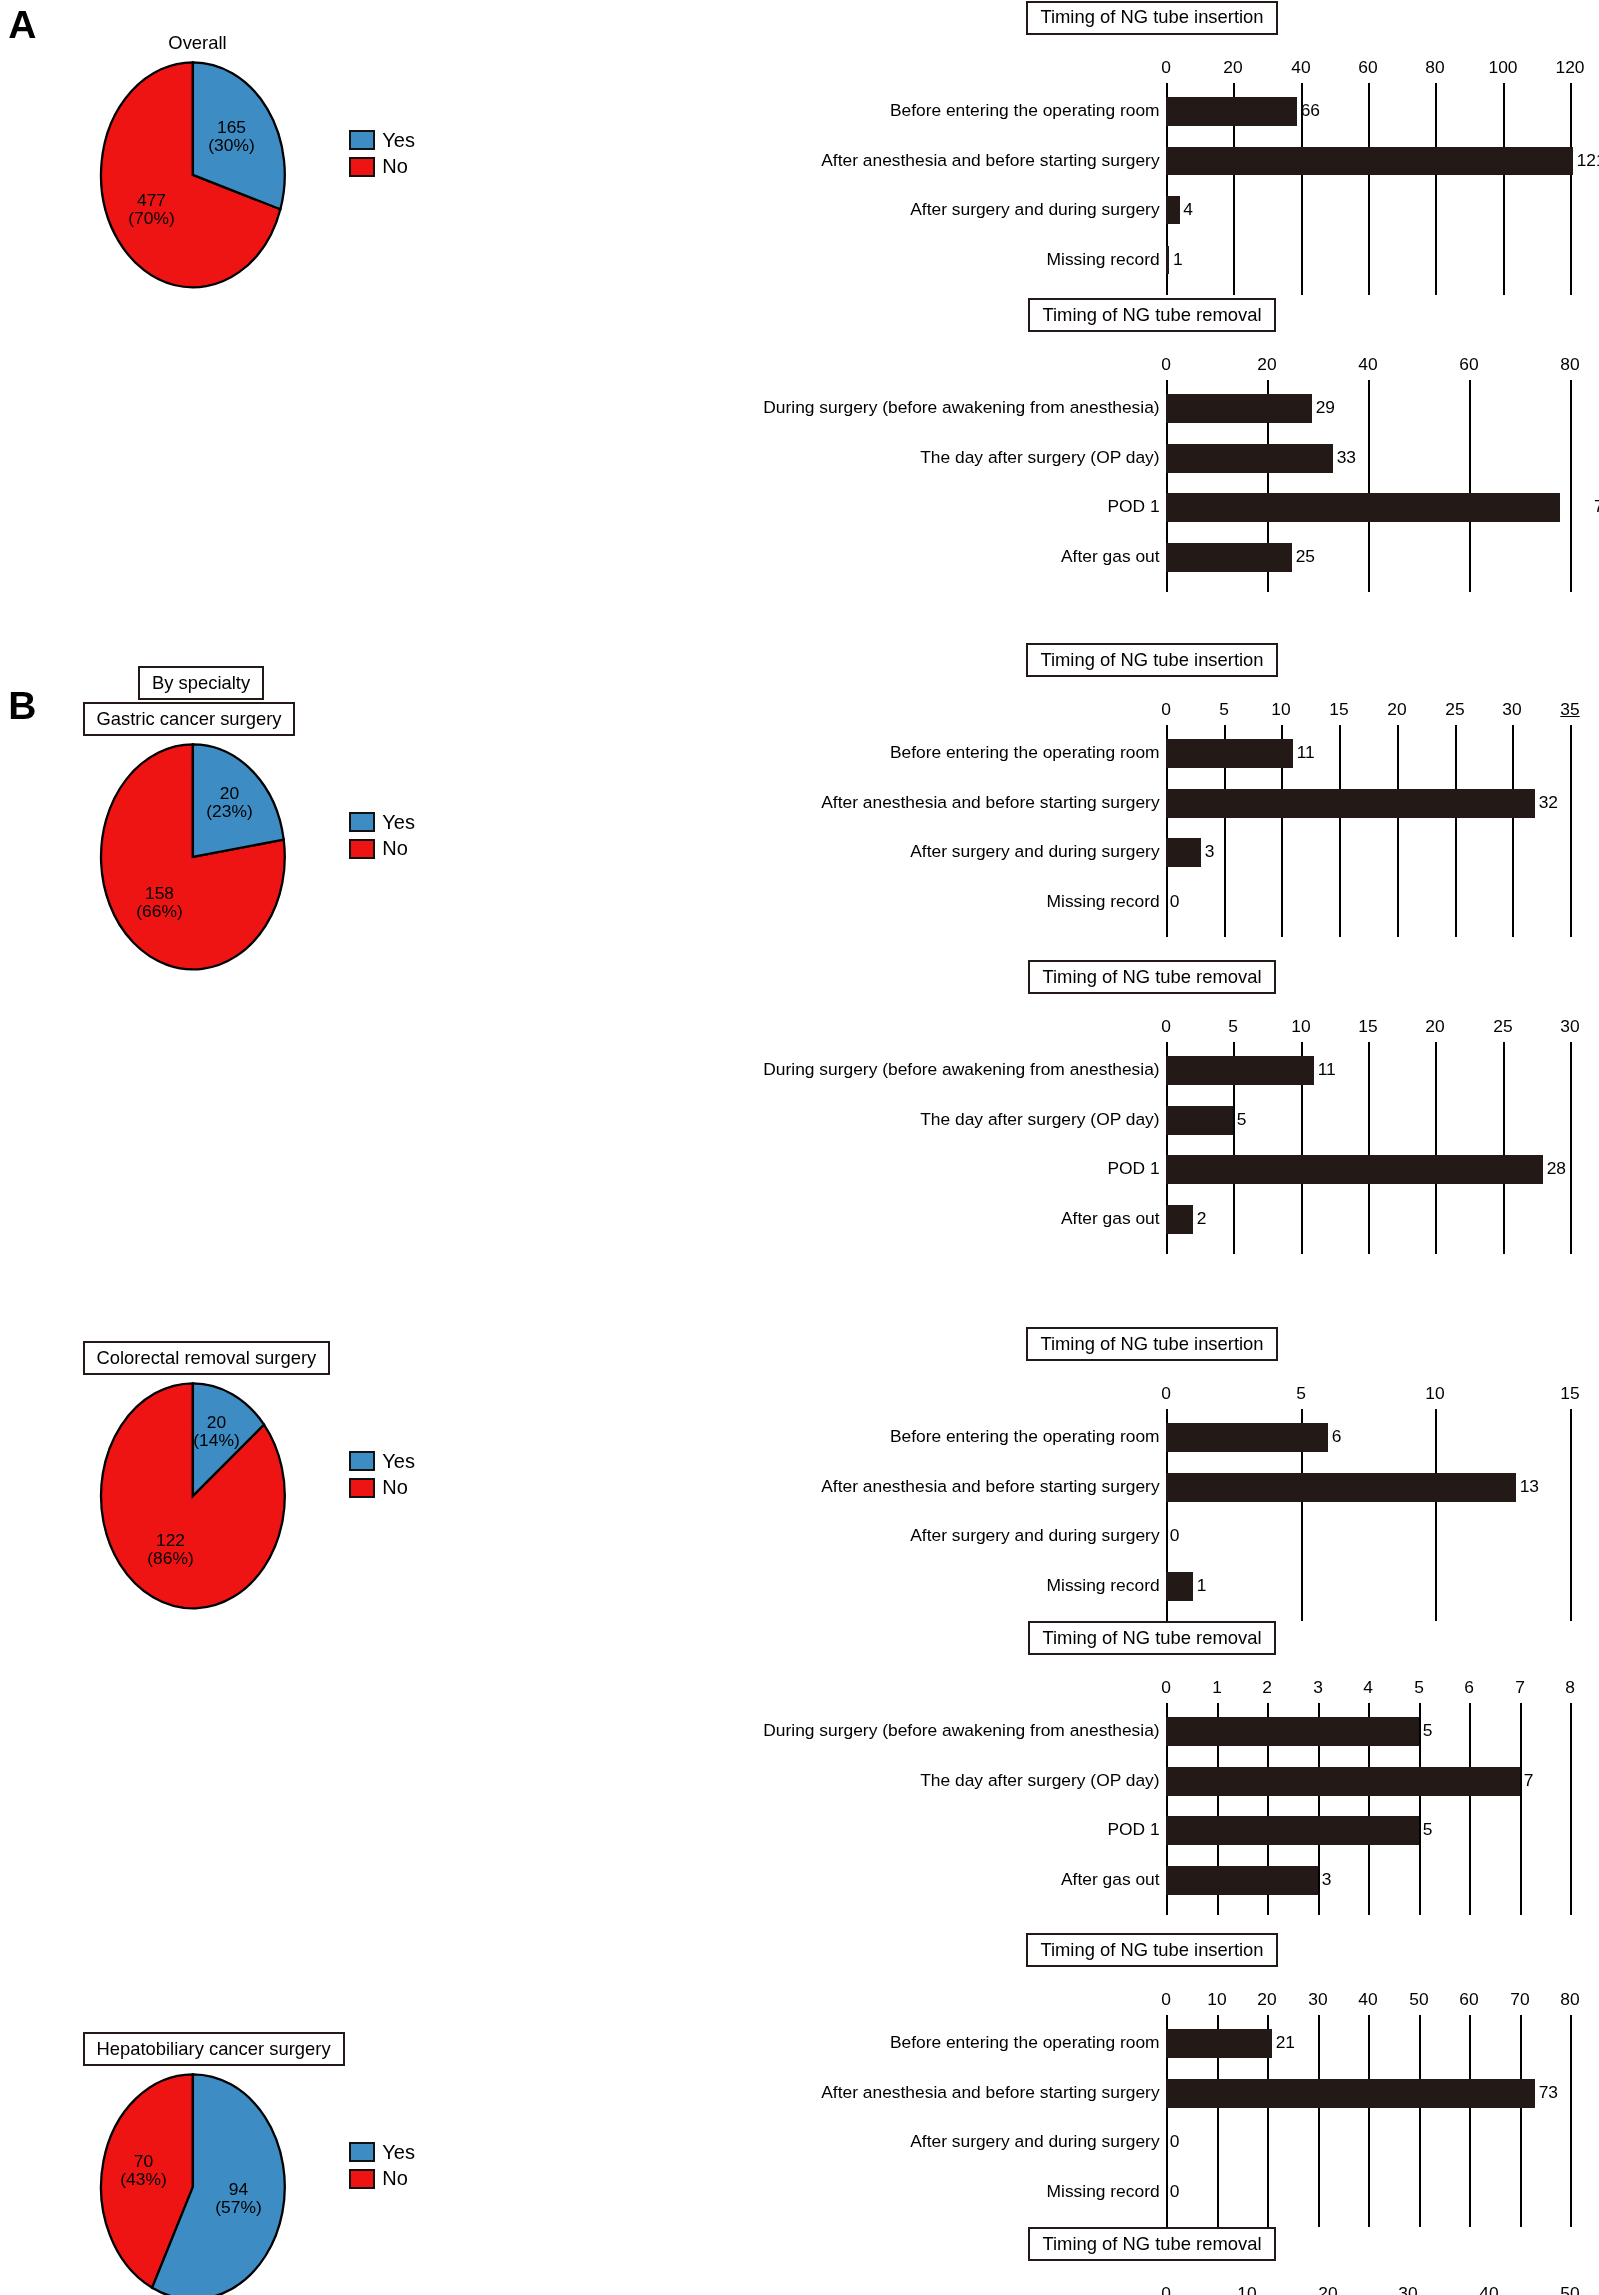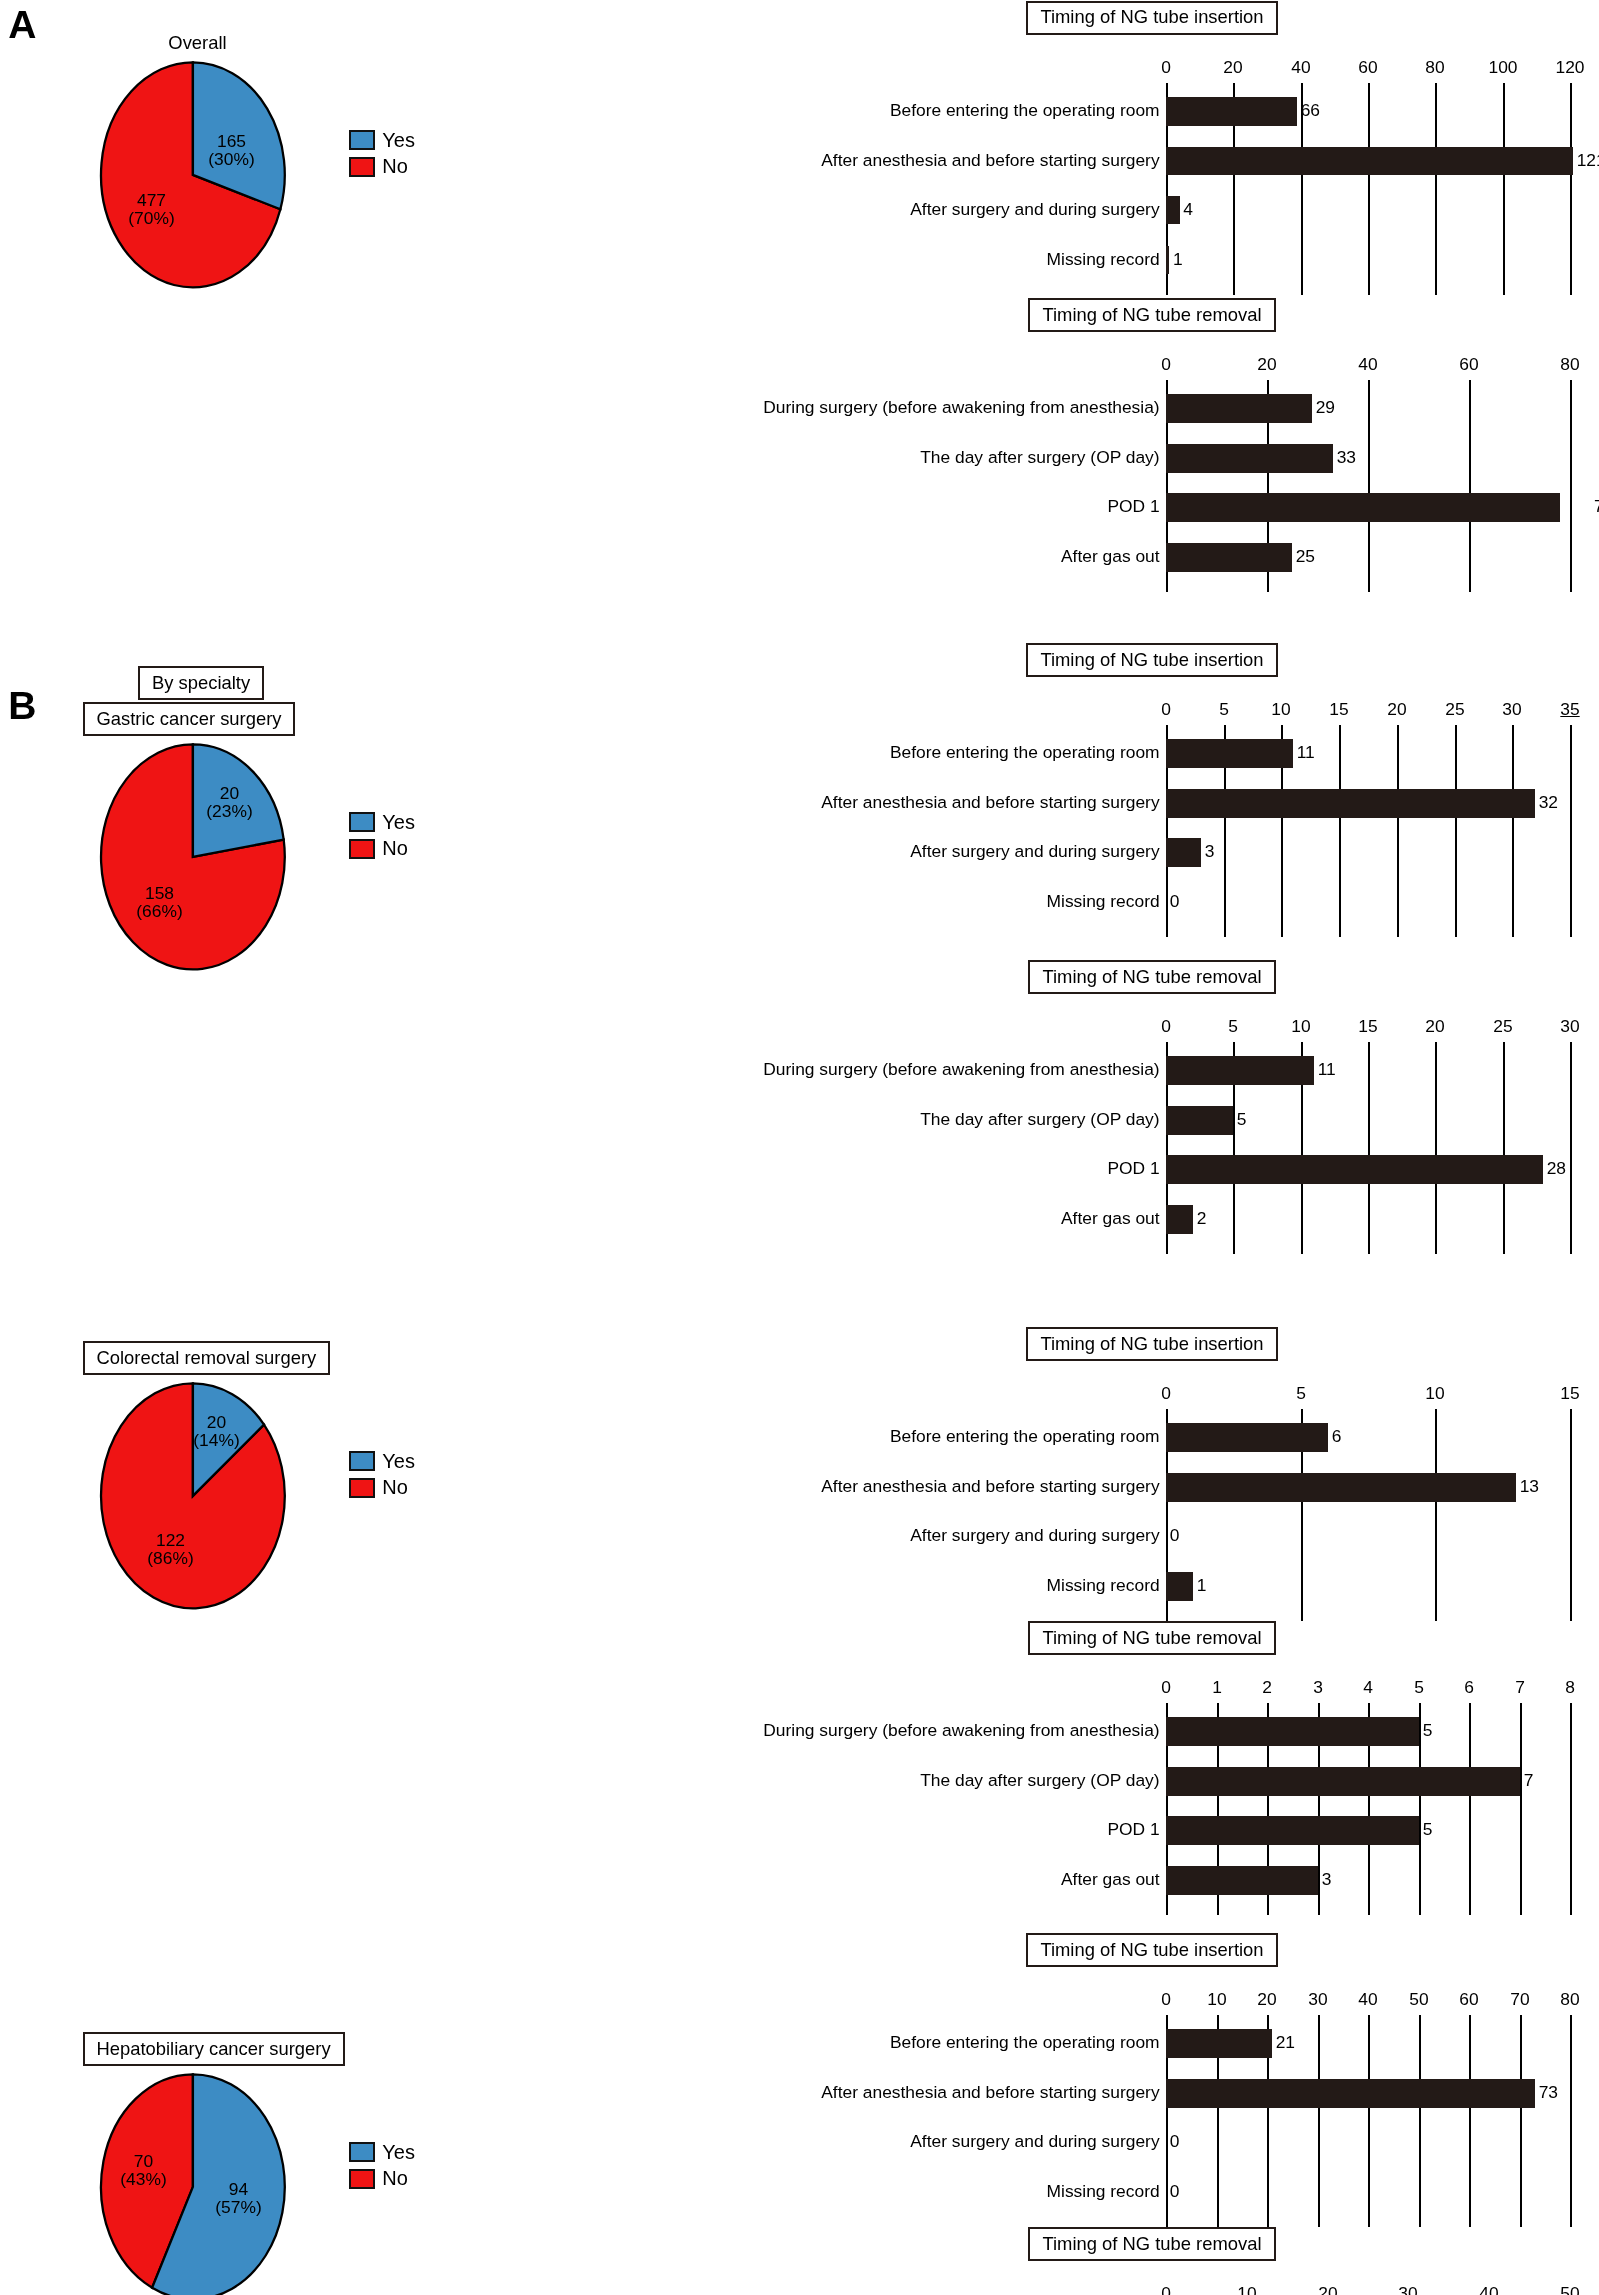--- a/index.html
+++ b/index.html
@@ -114,21 +114,21 @@
 
 <div class="page" id="page" style="height: 3309px;">
     <div class="panel-letter" style="left: 8.3px; top: 4.6px;">A</div>
     <div class="pie-block" style="left: 55px; top: 32px;">
       <div class="pie-title-plain">Overall</div>
       <div class="pie-wrap" style="margin-top: 5.5px;">
         <svg width="285" height="232" class="pie-svg" viewBox="0 0 620 505">
           <path d="M 300 250 L 490.4216175208763 324.9116054148995 A 200 245 0 1 1 300 5 Z" fill="#ef1414" stroke="#000" stroke-width="5"></path>
           <path d="M 300 250 L 300 5 A 200 245 0 0 1 490.4216175208763 324.9116054148995 Z" fill="#3d8cc4" stroke="#000" stroke-width="5"></path>
         </svg>
-        <div class="pie-label" style="left: 140px; top: 72px; width: 73px;">
+        <div class="pie-label" style="left: 140px; top: 58px; width: 73px;">
           <div>165</div>
           <div>(30%)</div>
         </div>
         <div class="pie-label" style="left: 60px; top: 131px; width: 73px;">
           <div>477</div>
           <div>(70%)</div>
         </div>
         <div class="legend">
           <div class="legend-item">
             <div class="legend-swatch" style="background: rgb(61, 140, 196);"></div>

